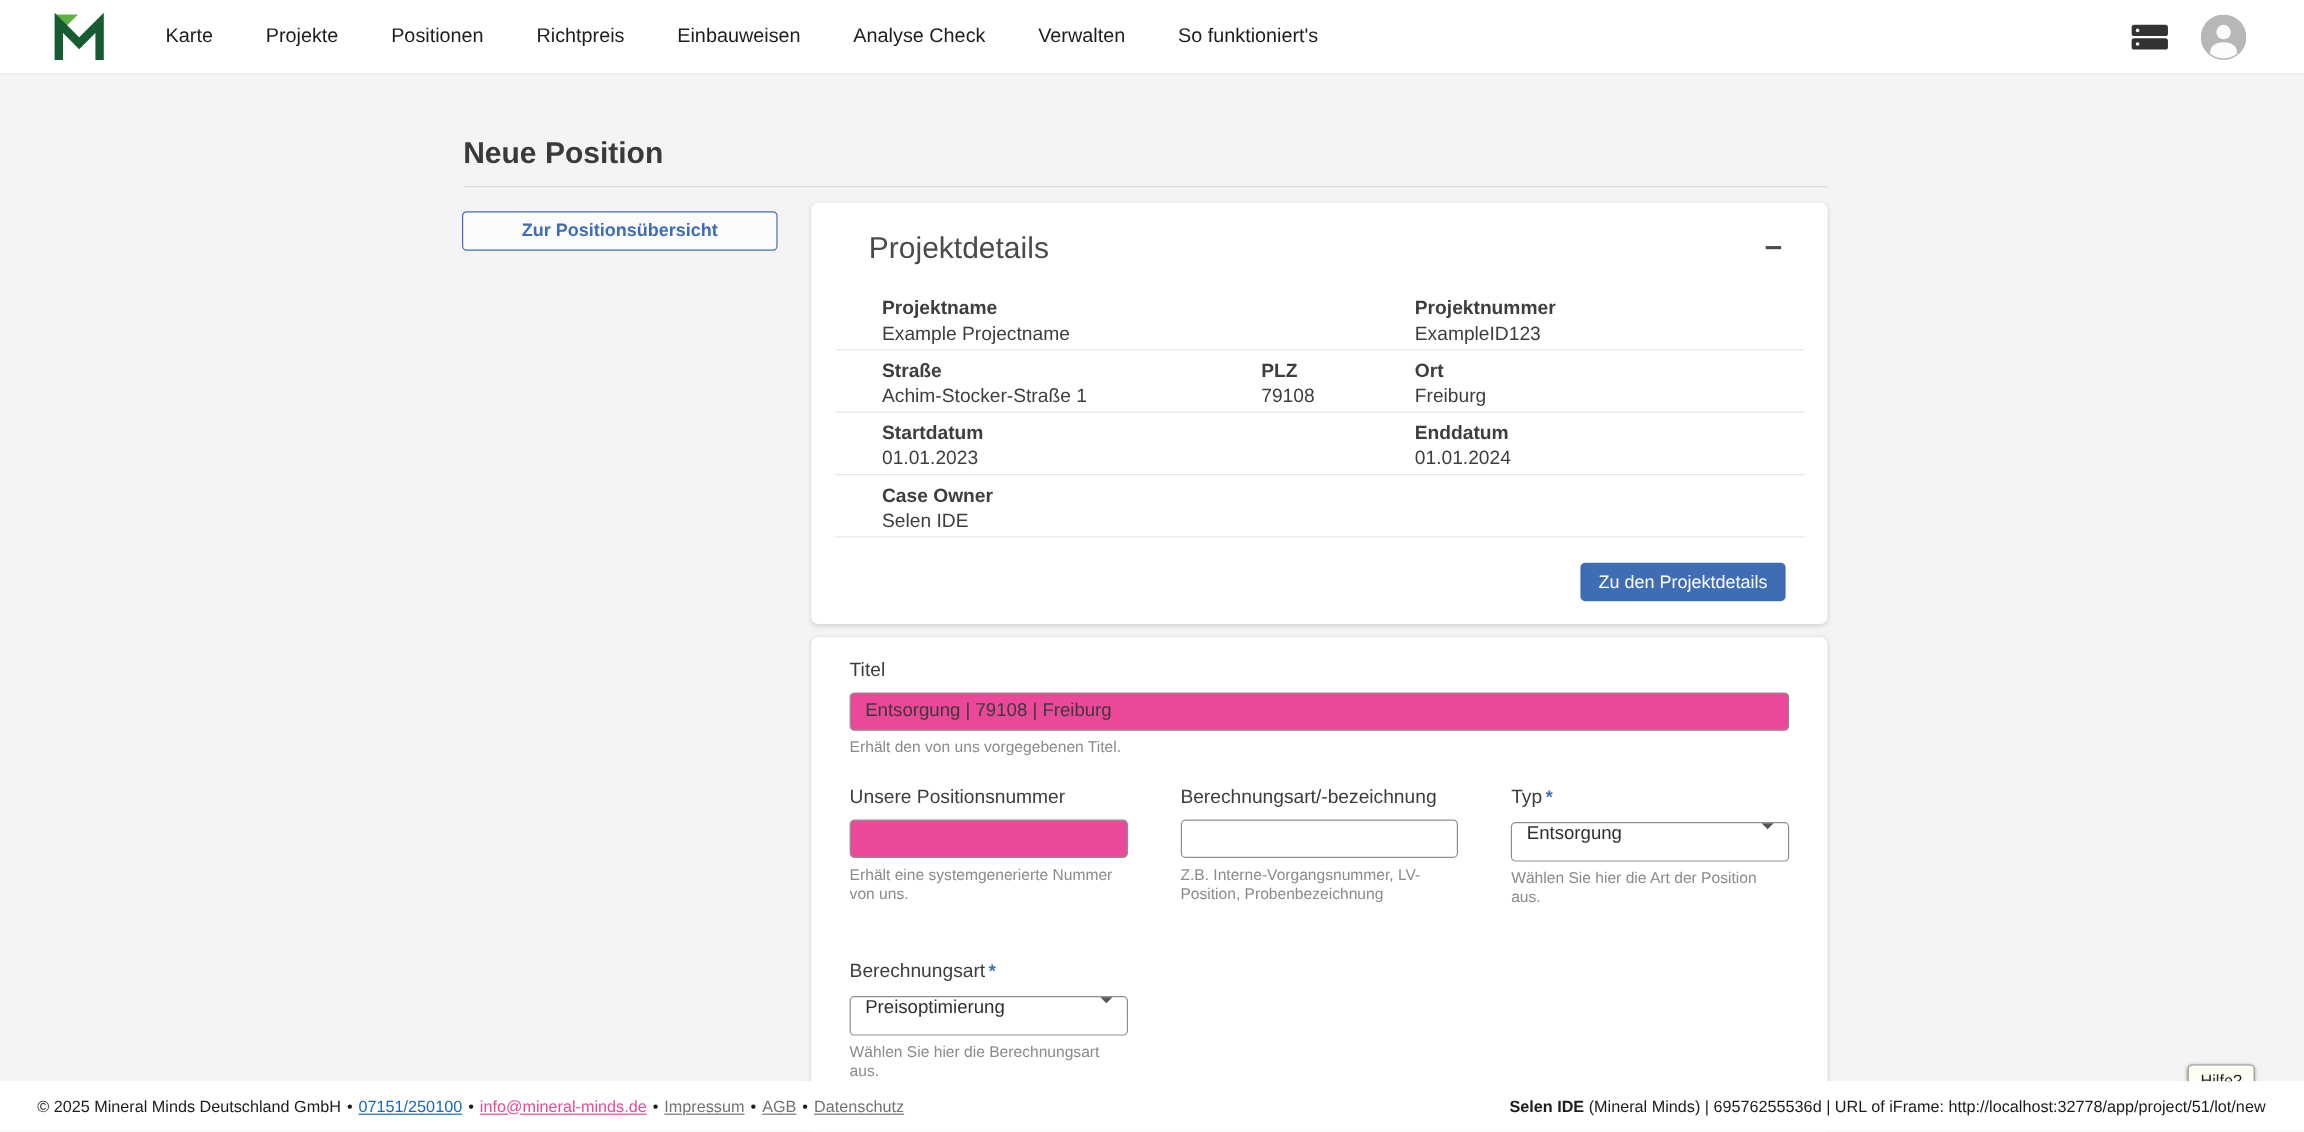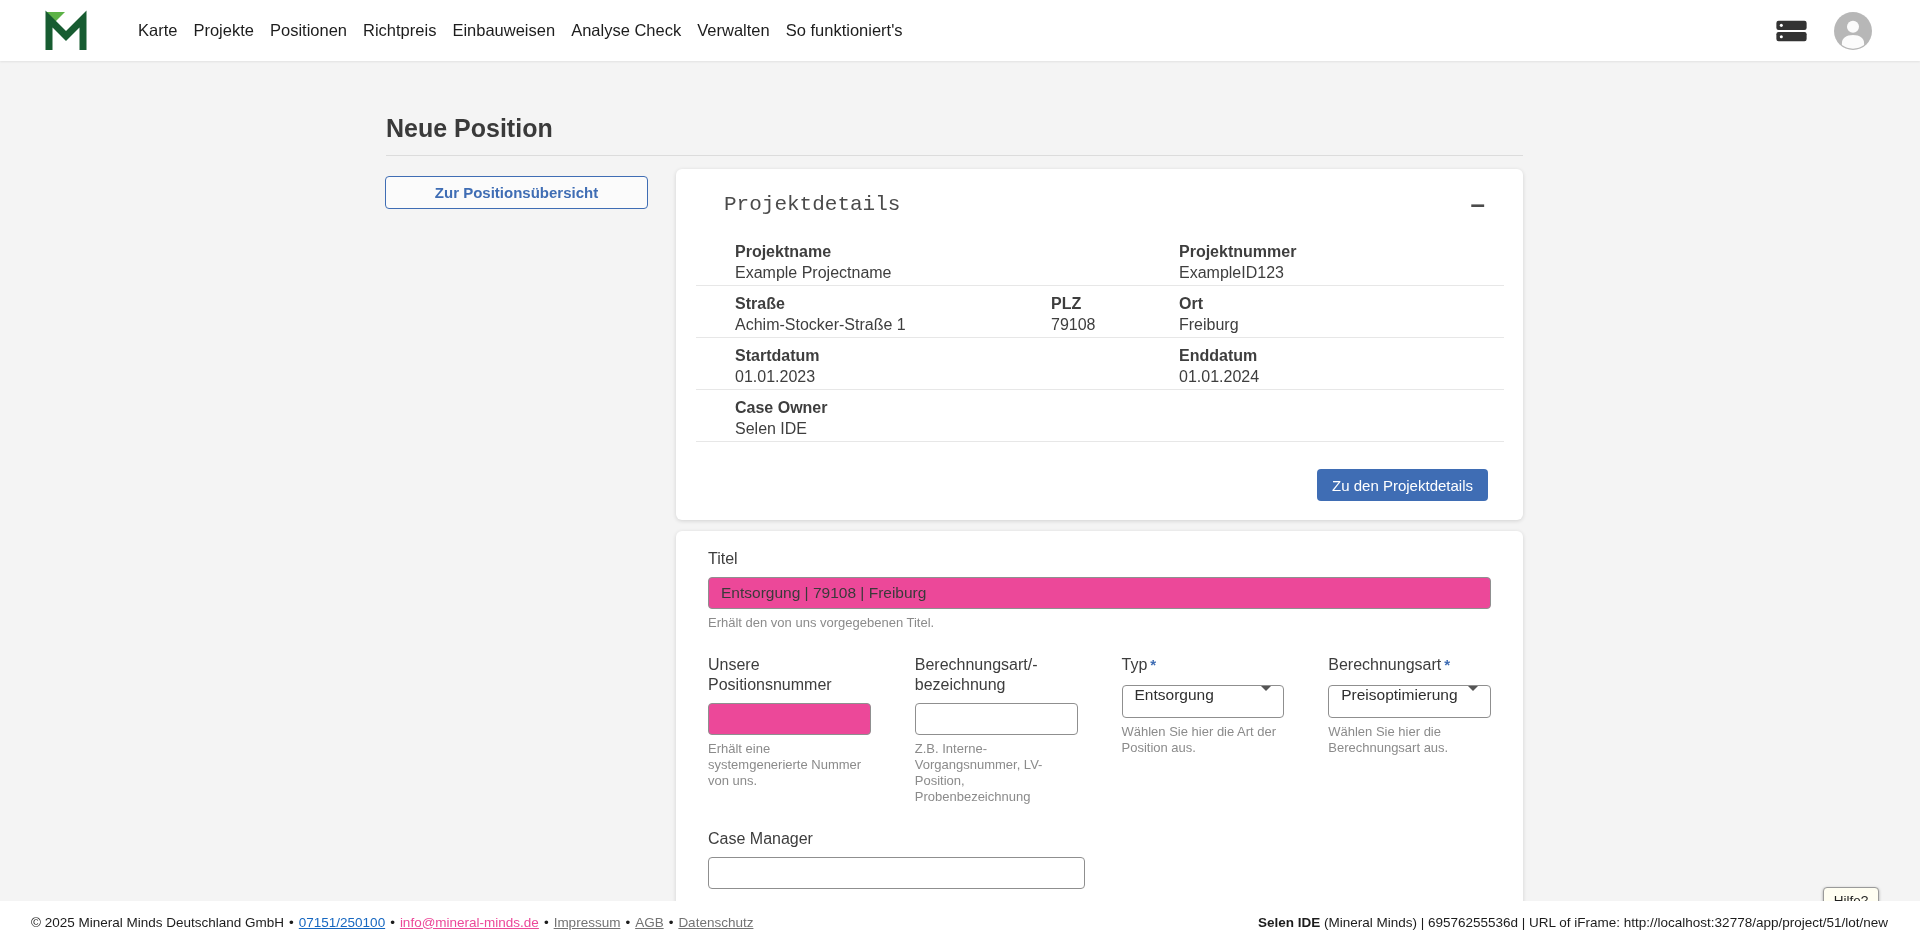--- a/index.html
+++ b/index.html
@@ -9,41 +9,41 @@
     background:#f4f4f4;
     position:relative;
     overflow:hidden;
     color:#212121;
   }
 
   
   .navbar { position:absolute; left:0; top:0; width:1920px; height:61px; background:#fff;
             display:flex; align-items:center; z-index:10; box-shadow:0 1px 2px rgba(0,0,0,.08); }
   .logo { margin-left:44px; display:flex; align-items:center; cursor:pointer; }
-  .nav-items { display:flex; gap:16px; margin-left:50px; }
+  .nav-items { display:flex; gap:44px; margin-left:50px; }
   .nav-item { font-size:16.5px; font-weight:500; color:#1d1d1d; text-decoration:none; cursor:pointer; white-space:nowrap; }
   .nav-right { margin-left:auto; display:flex; align-items:center; gap:26px; padding-right:48px; }
   .icon-btn { background:none; border:none; cursor:pointer; display:flex; align-items:center; }
 
   
   .page-title { position:absolute; left:386px; top:114px; font-size:25px; font-weight:700; color:#3a3a3a; }
   .title-rule { position:absolute; left:386px; top:155px; width:1137px; height:1px; background:#dcdcdc; }
 
   .back-btn { position:absolute; left:385px; top:176px; width:263px; height:33px; background:#fbfbfb;
               border:1px solid #3f6db4; border-radius:4px; color:#3f6db4; font-size:15px; font-weight:700;
               display:flex; align-items:center; justify-content:center; cursor:pointer; font-family:inherit; }
 
   
   .card { position:absolute; left:676px; width:847px; background:#fff; border-radius:6px;
           box-shadow:0 1px 4px rgba(0,0,0,.14); }
   .card-project { top:169px; height:351px; }
   .card-form { top:531px; height:430px; padding:18px 32px 0 32px; }
 
   .pd-header { display:flex; align-items:flex-start; padding:24px 38px 0 48px; }
-  .pd-title { font-size:21px; font-weight:400; color:#4b4b4b;font-family:Liberation Mono, monospace; }
+  .pd-title { font-size:25px; font-weight:400; color:#4b4b4b; }
   .collapse-btn { margin-left:auto; background:none; border:none; font-size:26px; font-weight:600;
                   color:#4b4b4b; line-height:22px; cursor:pointer; font-family:inherit; }
 
   .pd-table { margin:18px 19px 0 20px; }
   .pd-row { display:grid; grid-template-columns:316px 128px 1fr; padding:7px 0 2px 39px; border-bottom:1px solid #e7e7e7; }
   .span2 { grid-column:span 2; }
   .span3 { grid-column:1 / -1; }
   .pd-label { font-size:16px; font-weight:700; color:#3e3e3e; line-height:21px; }
   .pd-value { font-size:16px; font-weight:400; color:#3e3e3e; line-height:21px; }
 
@@ -51,21 +51,21 @@
                  color:#fff; border:none; border-radius:4px; font-size:15px; font-weight:500; cursor:pointer;
                  font-family:inherit; }
 
   
   .field-label { font-size:16px; font-weight:500; color:#3d3d3d; line-height:20px; display:inline-block; }
   .required-star { color:#3f6db4; font-weight:700; margin-left:3px; font-size:15px; }
   .text-input { display:block; width:100%; height:32px; margin-top:8px; border:1px solid #8f8f8f; border-radius:4px;
                 background:#fff; padding:0 12px; font-size:15.5px; color:#2f2f2f; font-family:inherit; }
   .text-input:disabled { background:#ec4899; color:#3a3a3a; }
   .helper { margin-top:6px; font-size:13px; color:#8b8b8b; line-height:16px; }
-  .form-grid { display:grid; grid-template-columns:1fr 1fr 1fr 1fr; column-gap:31px; row-gap:22px; margin-top:24px;gap:44px; }
+  .form-grid { display:grid; grid-template-columns:1fr 1fr 1fr; column-gap:31px; row-gap:22px; margin-top:24px;gap:44px; }
   .select { margin-top:10px; height:33px; border:1px solid #8f8f8f; border-radius:4px; background:#fff;
             padding:0 12px; display:flex; align-items:flex-start; cursor:pointer; }
   .select-value { font-size:15.5px; color:#2f2f2f; }
   .caret { margin-left:auto; width:0; height:0; border-left:5px solid transparent; border-right:5px solid transparent;
            border-top:5px solid #555; }
   .case-manager { margin-top:24px; width:calc(50% - 15px); }
 
   
   .help-btn { position:absolute; left:1823px; top:839px; width:56px; height:26px; background:#fffef2;
               border:1px solid #9a9a9a; border-radius:4px; box-shadow:0 1px 3px rgba(0,0,0,.35);

